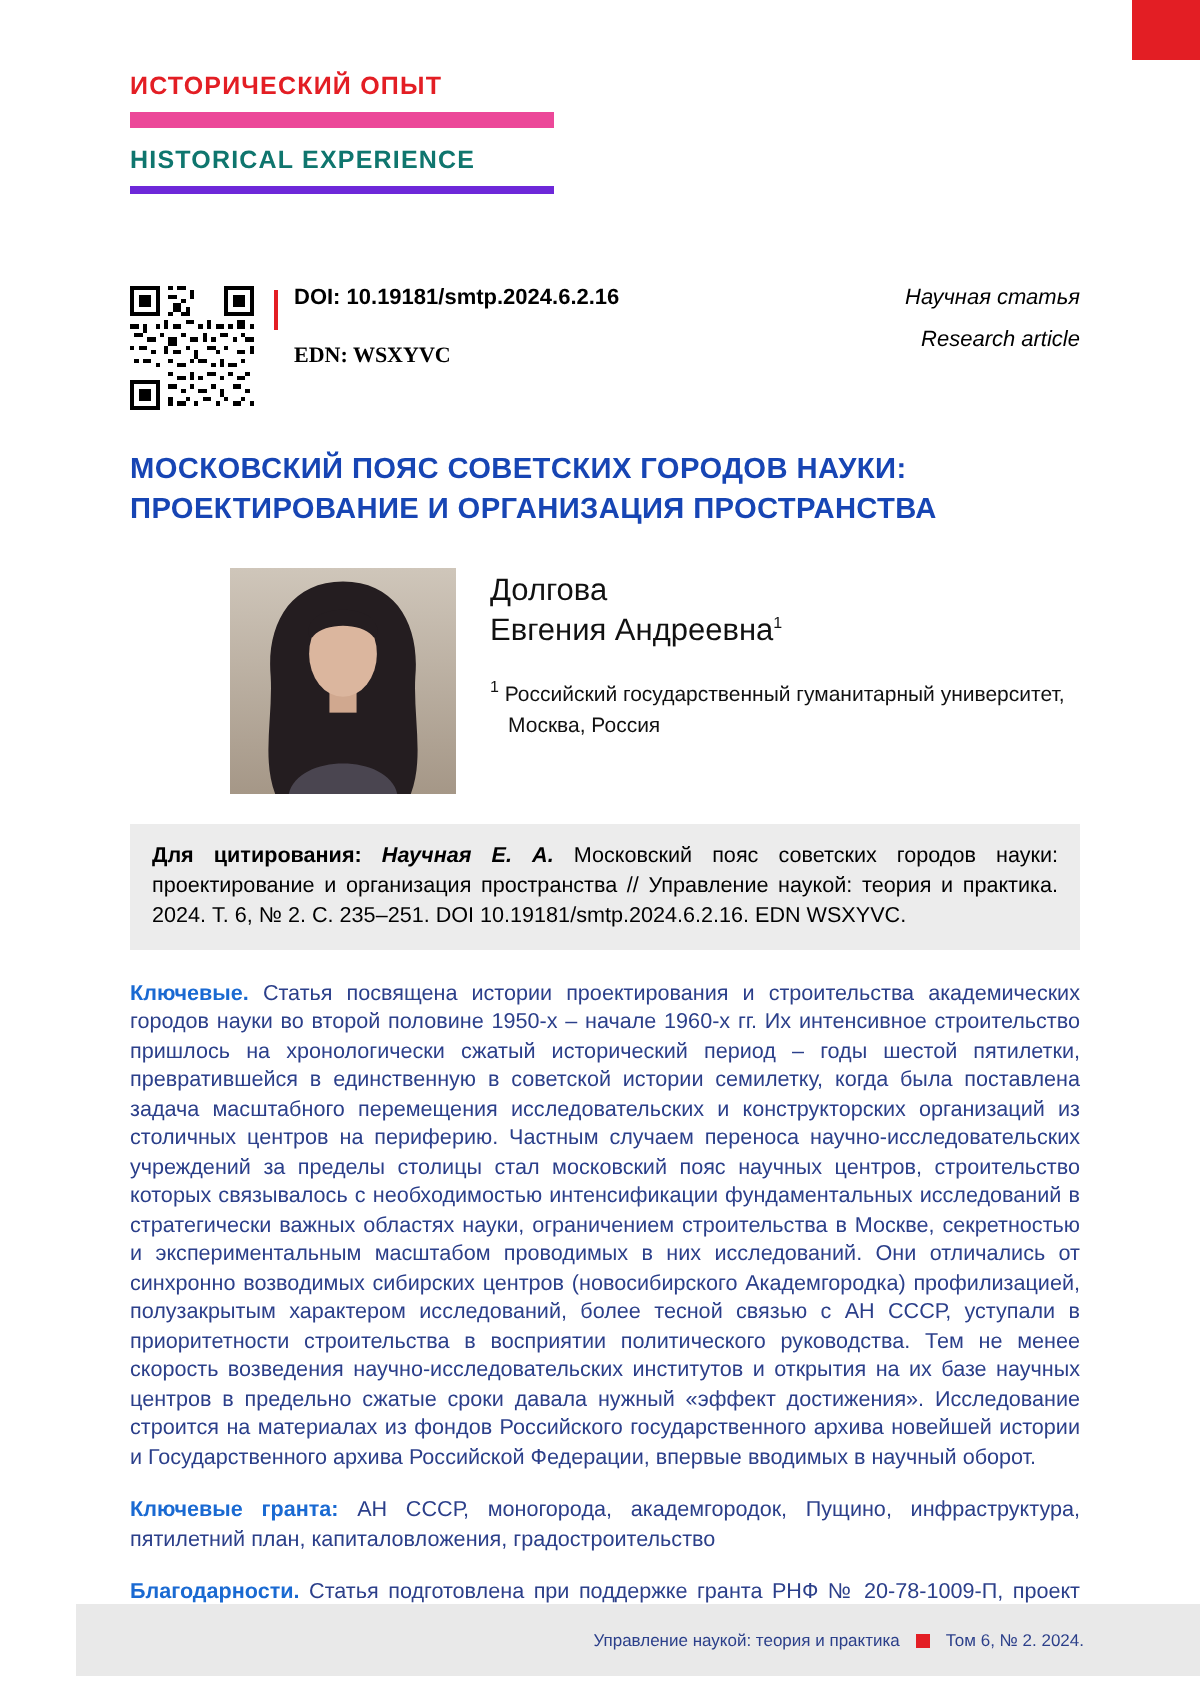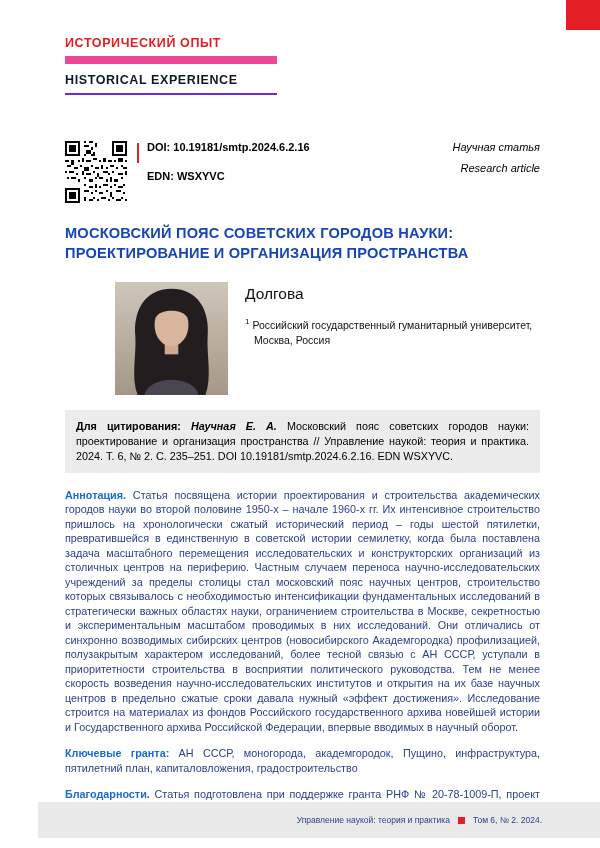--- a/index.html
+++ b/index.html
@@ -17,31 +17,31 @@
   
   .corner-square{position:absolute;top:0;right:0;width:34px;height:30px;background:#e31e24;}
 
   
   .rubric{width:212px;}
   .rubric-ru{
     color:#e31e24;font-weight:bold;font-size:12.5px;letter-spacing:.6px;
     padding-bottom:6px;border-bottom:8px solid #ec4899;
   }
   .rubric-en{
-    color:#0f172a;font-weight:bold;font-size:12.5px;letter-spacing:.6px;
-    margin-top:9px;padding-bottom:6px;border-bottom:2px solid #6d28d9;
+    color:#0f766e;font-weight:bold;font-size:12.5px;letter-spacing:.6px;
+    margin-top:9px;padding-bottom:6px;border-bottom:4px solid #6d28d9;
   }
 
   
   .meta-row{display:flex;margin-top:46px;align-items:flex-start;}
   .qr{width:62px;height:62px;flex:0 0 auto;}
   .meta-left{display:flex;align-items:flex-start;}
   .red-divider{width:2px;height:20px;background:#e31e24;margin:2px 8px 0 10px;}
   .ids{font-size:11px;font-weight:bold;color:#000;}
-  .ids .edn{margin-top:17px;}
+  .ids .edn{margin-top:17px;font-family:Liberation Serif, serif;}
   .meta-right{margin-left:auto;text-align:right;font-style:italic;font-size:11px;color:#000;}
   .meta-right div{margin-bottom:9px;}
 
   
   .article-title{
     margin-top:20px;color:#1745b4;font-weight:bold;font-size:14.6px;
     line-height:1.4;letter-spacing:.2px;
   }
 
   
@@ -212,36 +212,37 @@
           <path d="M50,6 C26,6 16,26 18,48 C19,66 14,84 20,100 L80,100 C86,84 81,66 82,48 C84,26 74,6 50,6 Z" fill="#241d20"></path>
           <rect x="44" y="50" width="12" height="14" fill="#d0a88f"></rect>
           <ellipse cx="50" cy="38" rx="15" ry="19" fill="#dbb69e"></ellipse>
           <path d="M35,26 C38,16 62,16 65,26 C66,30 64,32 63,30 C58,24 42,24 37,30 C36,32 34,30 35,26 Z" fill="#241d20"></path>
           <path d="M26,100 C30,82 70,82 74,100 Z" fill="#4a4550"></path>
         </svg>
       </div>
       <div class="author-info">
         <div class="author-name">
           <div>Долгова</div>
+          <div><span>Евгения Андреевна</span><sup>1</sup></div>
         </div>
         <div class="affiliation">
           <div><sup>1</sup> <span>Российский государственный гуманитарный университет,</span></div>
           <div class="line2">Москва, Россия</div>
         </div>
       </div>
     </div>
 
     <div class="citation">
       <span class="lbl">Для цитирования:</span>
       <span class="auth">Научная Е. А.</span>
       <span>Московский пояс советских городов науки: проектирование и организация пространства // Управление наукой: теория и практика. 2024. Т. 6, № 2. С. 235–251. DOI 10.19181/smtp.2024.6.2.16.  EDN WSXYVC.</span>
     </div>
 
     <div class="blk">
-      <span class="lbl">Аннотация.</span>
+      <span class="lbl">Ключевые.</span>
       <span>Статья посвящена истории проектирования и строительства академических городов науки во второй половине 1950-х – начале 1960-х гг. Их интенсивное строительство пришлось на хронологически сжатый исторический период – годы шестой пятилетки, превратившейся в единственную в советской истории семилетку, когда была поставлена задача масштабного перемещения исследовательских и конструкторских организаций из столичных центров на периферию. Частным случаем переноса научно-исследовательских учреждений за пределы столицы стал московский пояс научных центров, строительство которых связывалось с необходимостью интенсификации фундаментальных исследований в стратегически важных областях науки, ограничением строительства в Москве, секретностью и экспериментальным масштабом проводимых в них исследований. Они отличались от синхронно возводимых сибирских центров (новосибирского Академгородка) профилизацией, полузакрытым характером исследований, более тесной связью с АН СССР, уступали в приоритетности строительства в восприятии политического руководства. Тем не менее скорость возведения научно-исследовательских институтов и открытия на их базе научных центров в предельно сжатые сроки давала нужный «эффект достижения». Исследование строится на материалах из фондов Российского государственного архива новейшей истории и Государственного архива Российской Федерации, впервые вводимых в научный оборот.</span>
     </div>
 
     <div class="blk kw">
       <span class="lbl">Ключевые гранта:</span>
       <span>АН СССР, моногорода, академгородок, Пущино, инфраструктура, пятилетний план, капиталовложения, градостроительство</span>
     </div>
 
     <div class="blk ack">
       <span class="lbl">Благодарности.</span>

